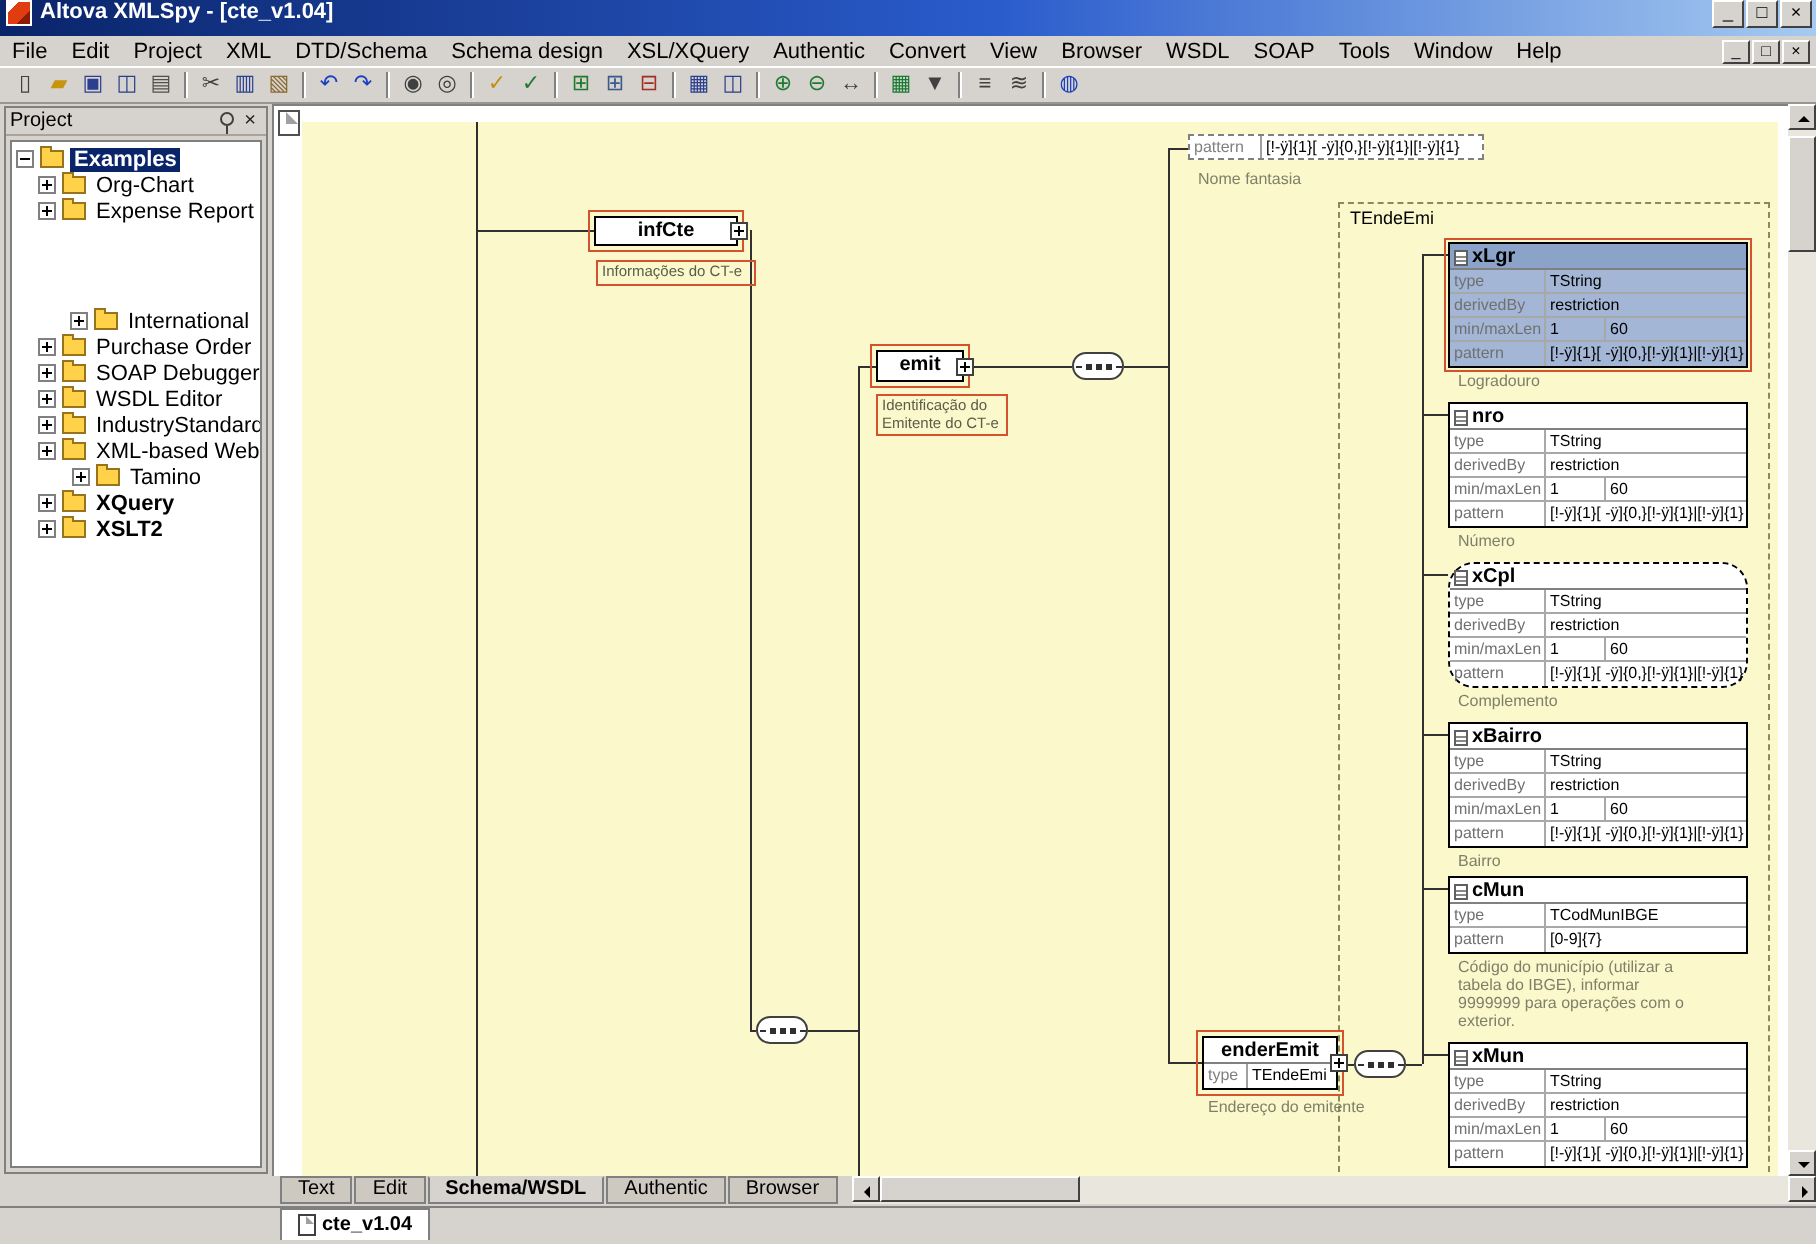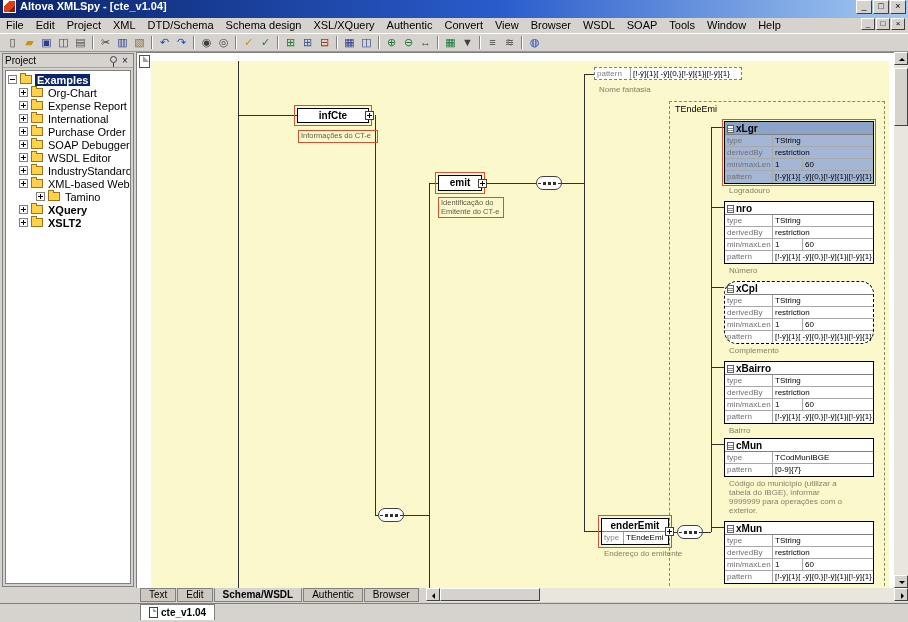--- a/index.html
+++ b/index.html
@@ -9,21 +9,21 @@
 
   
   .titlebar{position:absolute;left:0;top:0;right:0;height:18px;display:flex;align-items:flex-start;
     background:linear-gradient(90deg,#0a246a 0%,#2a5ccc 55%,#a6caf0 100%);color:#fff;font-weight:bold}
   .app-icon{width:13px;height:13px;margin:0 4px 0 3px;background:linear-gradient(135deg,#ffffff 0 25%,#e03c10 25% 70%,#8c1c04 70% 100%);border:1px solid #fff}
   .title-text{flex:1;font-size:11px;white-space:nowrap;overflow:hidden}
   .win-btns{display:flex;gap:1px;margin-right:2px}
   .wbtn{width:16px;height:14px;background:#d6d3ce;border:1px solid;border-color:#fff #404040 #404040 #fff;color:#000;font-size:9px;line-height:11px;text-align:center;font-weight:normal}
 
   
-  .menubar{position:absolute;left:0;top:18px;right:0;height:16px;background:#d6d3ce;display:flex;align-items:flex-start;border-bottom:1px solid #fff}
+  .menubar{position:absolute;left:0;top:18px;right:0;height:16px;background:#d6d3ce;display:flex;align-items:center;border-bottom:1px solid #fff}
   .menu-items{display:flex;flex:1}
   .menu-item{padding:1px 6px;white-space:nowrap}
   .mdi-btns{display:flex;margin-right:3px;gap:1px}
   .mbtn{width:14px;height:12px;background:#d6d3ce;border:1px solid;border-color:#fff #404040 #404040 #fff;font-size:8px;line-height:9px;text-align:center}
 
   
   .toolbar{position:absolute;left:0;top:34px;right:0;height:18px;background:#d6d3ce;display:flex;align-items:center;padding-left:4px;border-bottom:1px solid #9a968e}
   .tb-icon{width:17px;height:15px;font-size:11px;line-height:15px;text-align:center;overflow:hidden}
   .tb-sep{width:2px;height:13px;border-left:1px solid #808080;border-right:1px solid #fff;margin:0 3px}
 
@@ -217,21 +217,21 @@
         <div class="tree-row" style="padding-left: 13px;">
           <div class="exp plus"></div>
           <div class="folder"></div>
           <div class="tlabel">Org-Chart</div>
         </div>
         <div class="tree-row" style="padding-left: 13px;">
           <div class="exp plus"></div>
           <div class="folder"></div>
           <div class="tlabel">Expense Report</div>
         </div>
-        <div class="tree-row" style="padding-left: 13px;">
+        <div class="tree-row" style="padding-left: 29px; margin-top: 42px;">
           <div class="exp plus"></div>
           <div class="folder"></div>
           <div class="tlabel">International</div>
         </div>
         <div class="tree-row" style="padding-left: 13px;">
           <div class="exp plus"></div>
           <div class="folder"></div>
           <div class="tlabel">Purchase Order</div>
         </div>
         <div class="tree-row" style="padding-left: 13px;">

